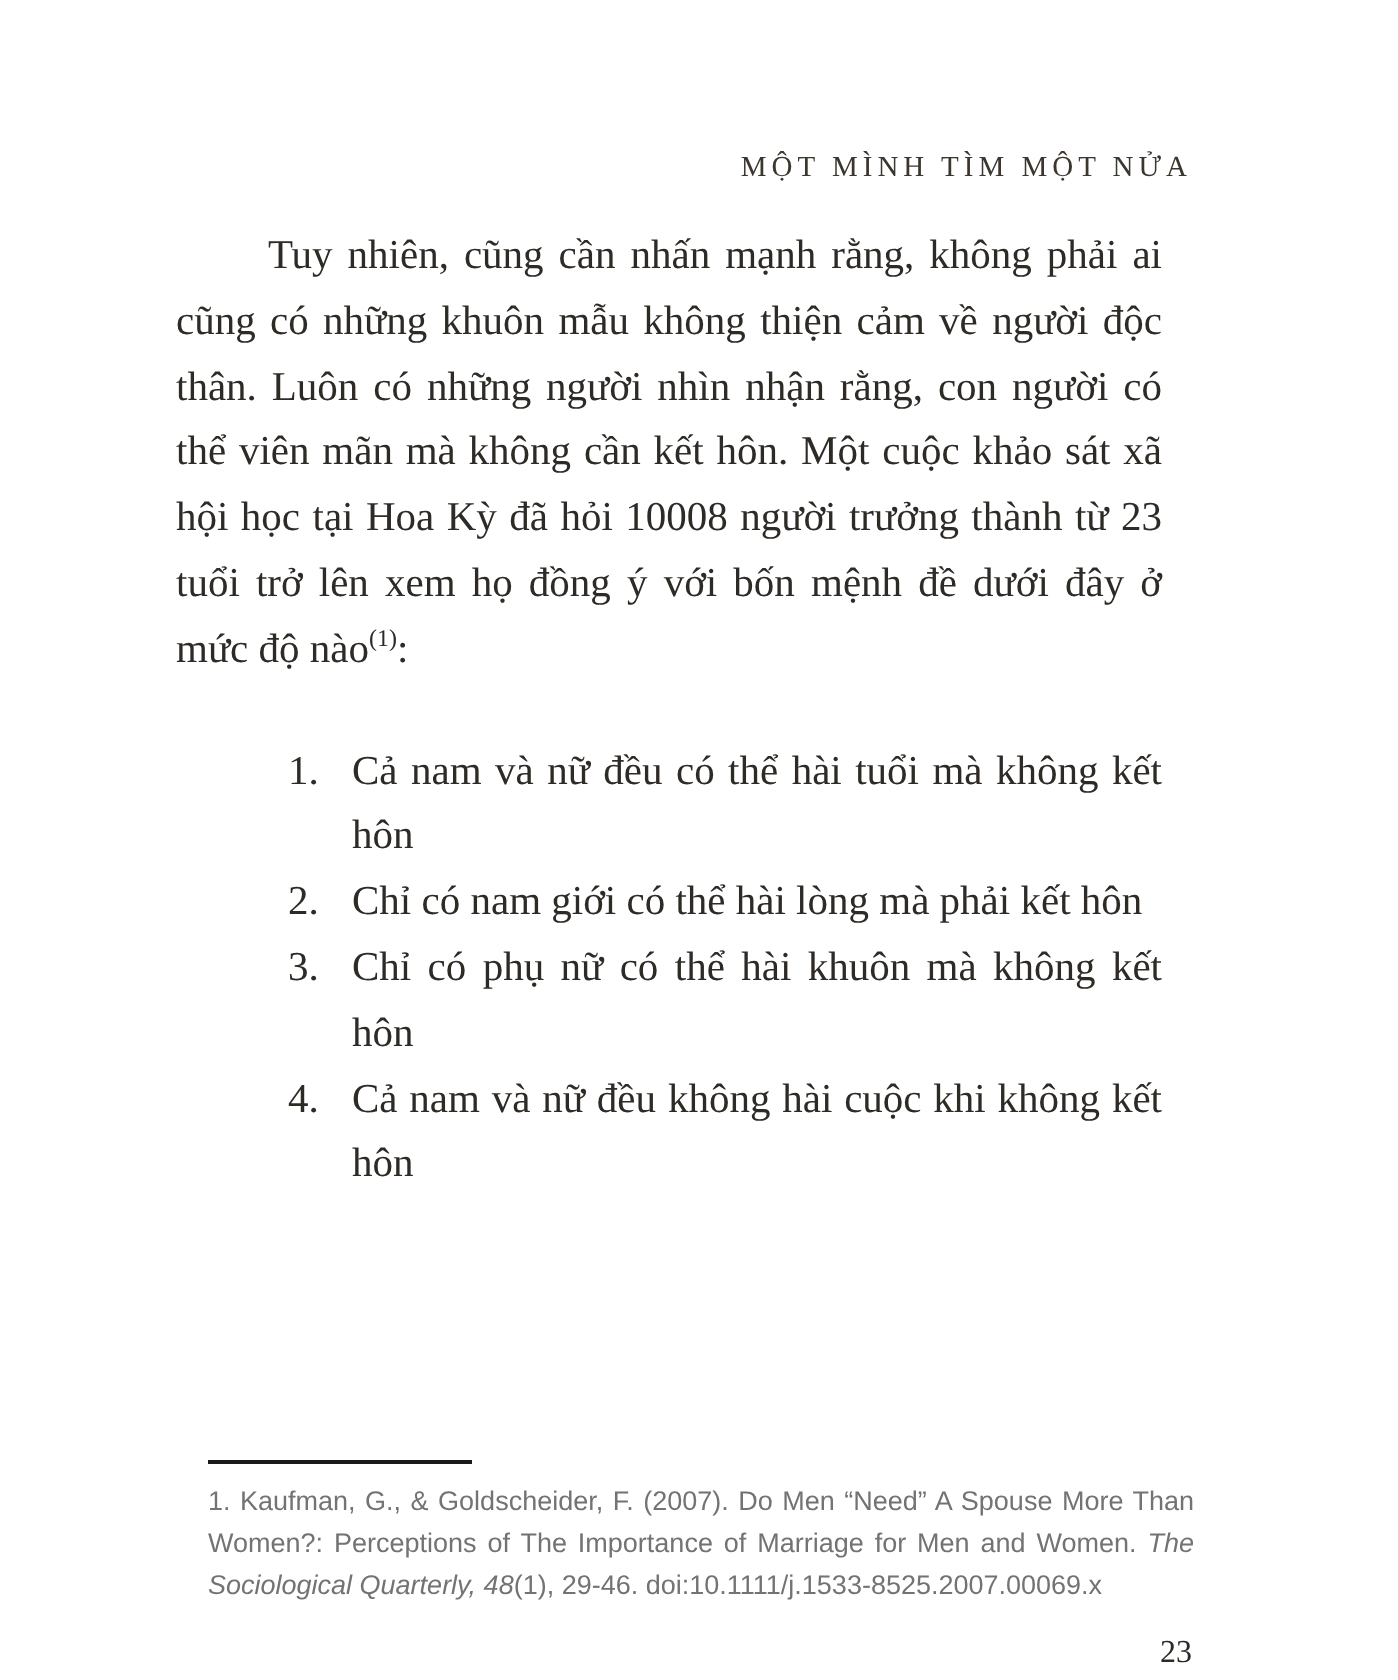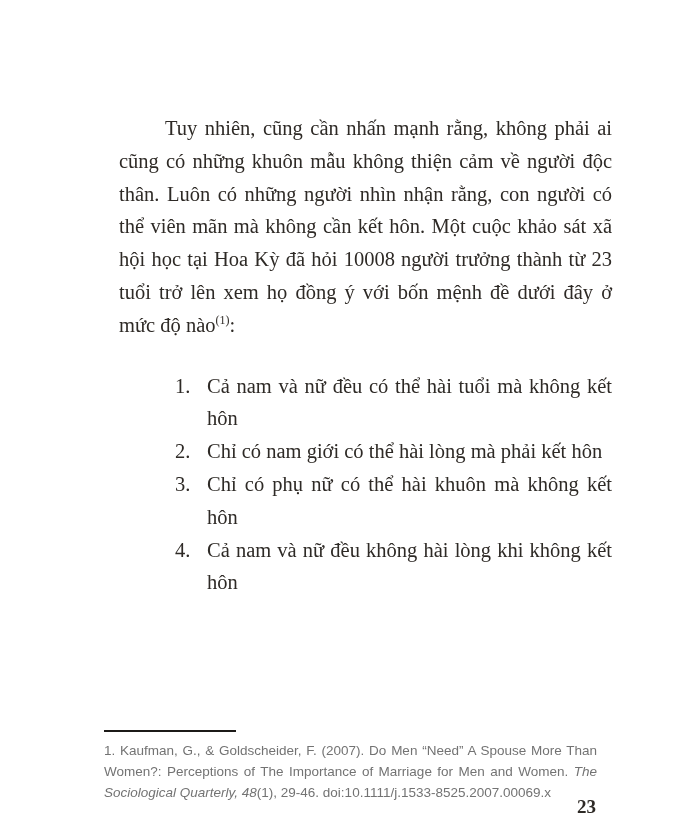--- a/index.html
+++ b/index.html
@@ -23,21 +23,21 @@
     left: 104px;
     right: 103px;
     text-align: right;
     font-size: 14.5px;
     letter-spacing: 2.5px;
     color: #3c362f;
   }
   .content {
     position: absolute;
     top: 112px;
-    left: 119px;
+    left: 88px;
     width: 493px;
   }
   p.body-par {
     margin: 0;
     font-size: 20.5px;
     line-height: 1.6;
     text-align: justify;
     text-justify: inter-word;
   }
   p.body-par.indent {
@@ -87,52 +87,52 @@
     color: #737373;
     text-align: justify;
     text-justify: inter-word;
   }
   .footnote-text .ital {
     font-style: italic;
   }
   .page-number {
     position: absolute;
     right: 103px;
-    bottom: 22px;
-    font-size: 19px;
+    bottom: 4px;
+    font-size: 16px;
     color: #2e2a26;
-    font-weight: bold;
   }
 </style>
 </head>
 <body>
 
 <div class="page">
 
+  <div class="running-head">MỘT MÌNH TÌM MỘT NỬA</div>
 
   <div class="content">
 
     <p class="body-par indent"><span>Tuy nhiên, cũng cần nhấn mạnh rằng, không phải ai cũng có những khuôn mẫu không thiện cảm về người độc thân. Luôn có những người nhìn nhận rằng, con người có thể viên mãn mà không cần kết hôn. Một cuộc khảo sát xã hội học tại Hoa Kỳ đã hỏi 10008 người trưởng thành từ 23 tuổi trở lên xem họ đồng ý với bốn mệnh đề dưới đây ở mức độ nào</span><sup class="fn-ref">(1)</sup><span>:</span></p>
 
     <ol class="statement-list">
       <li>
         <span class="num">1.</span>
         <span class="li-text">Cả nam và nữ đều có thể hài tuổi mà không kết hôn</span>
       </li>
       <li>
         <span class="num">2.</span>
         <span class="li-text">Chỉ có nam giới có thể hài lòng mà phải kết hôn</span>
       </li>
       <li>
         <span class="num">3.</span>
         <span class="li-text">Chỉ có phụ nữ có thể hài khuôn mà không kết hôn</span>
       </li>
       <li>
         <span class="num">4.</span>
-        <span class="li-text">Cả nam và nữ đều không hài lòng khi không kết hôn</span>
+        <span class="li-text">Cả nam và nữ đều không hài cuộc khi không kết hôn</span>
       </li>
     </ol>
 
 
   </div>
 
   <div class="footnote-block">
     <div class="footnote-rule"></div>
     <p class="footnote-text"><span>1. Kaufman, G., &amp; Goldscheider, F. (2007). Do Men “Need” A Spouse More Than Women?: Perceptions of The Importance of Marriage for Men and Women. </span><span class="ital">The Sociological Quarterly, 48</span><span>(1), 29-46. doi:10.1111/j.1533-8525.2007.00069.x</span></p>
   </div>

